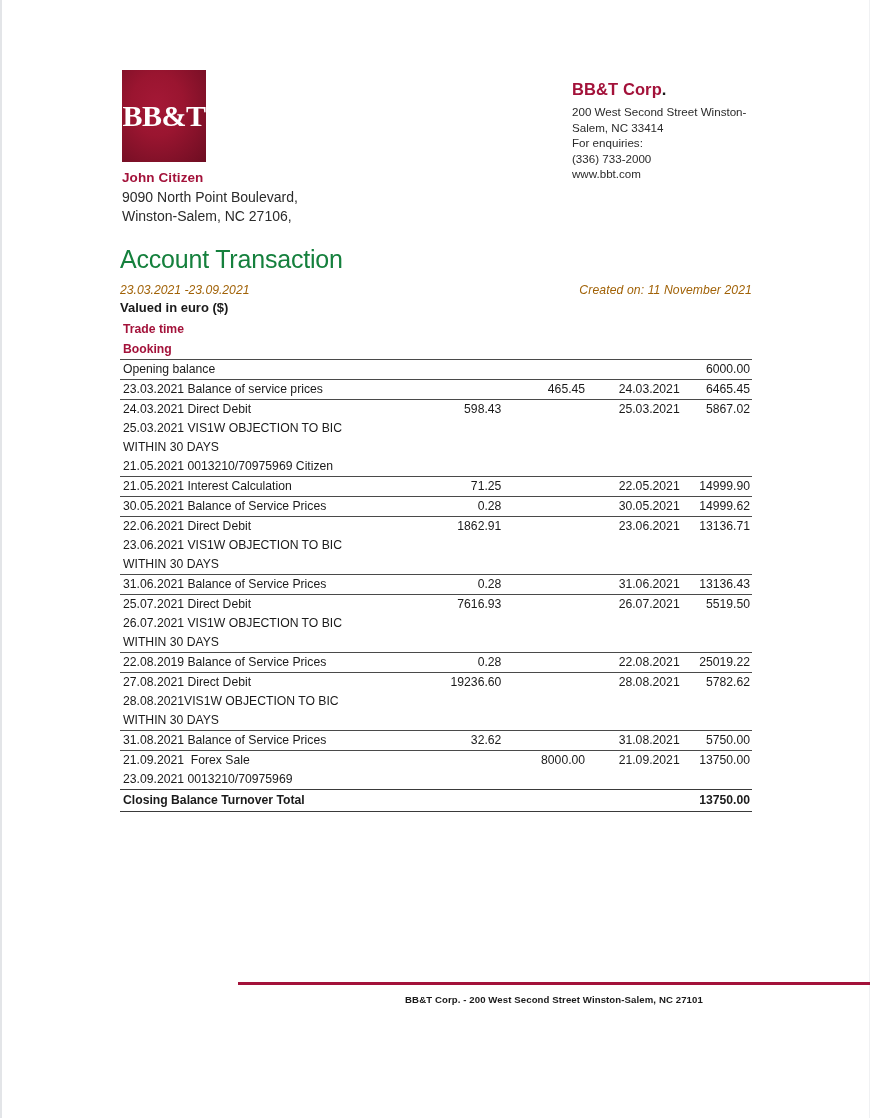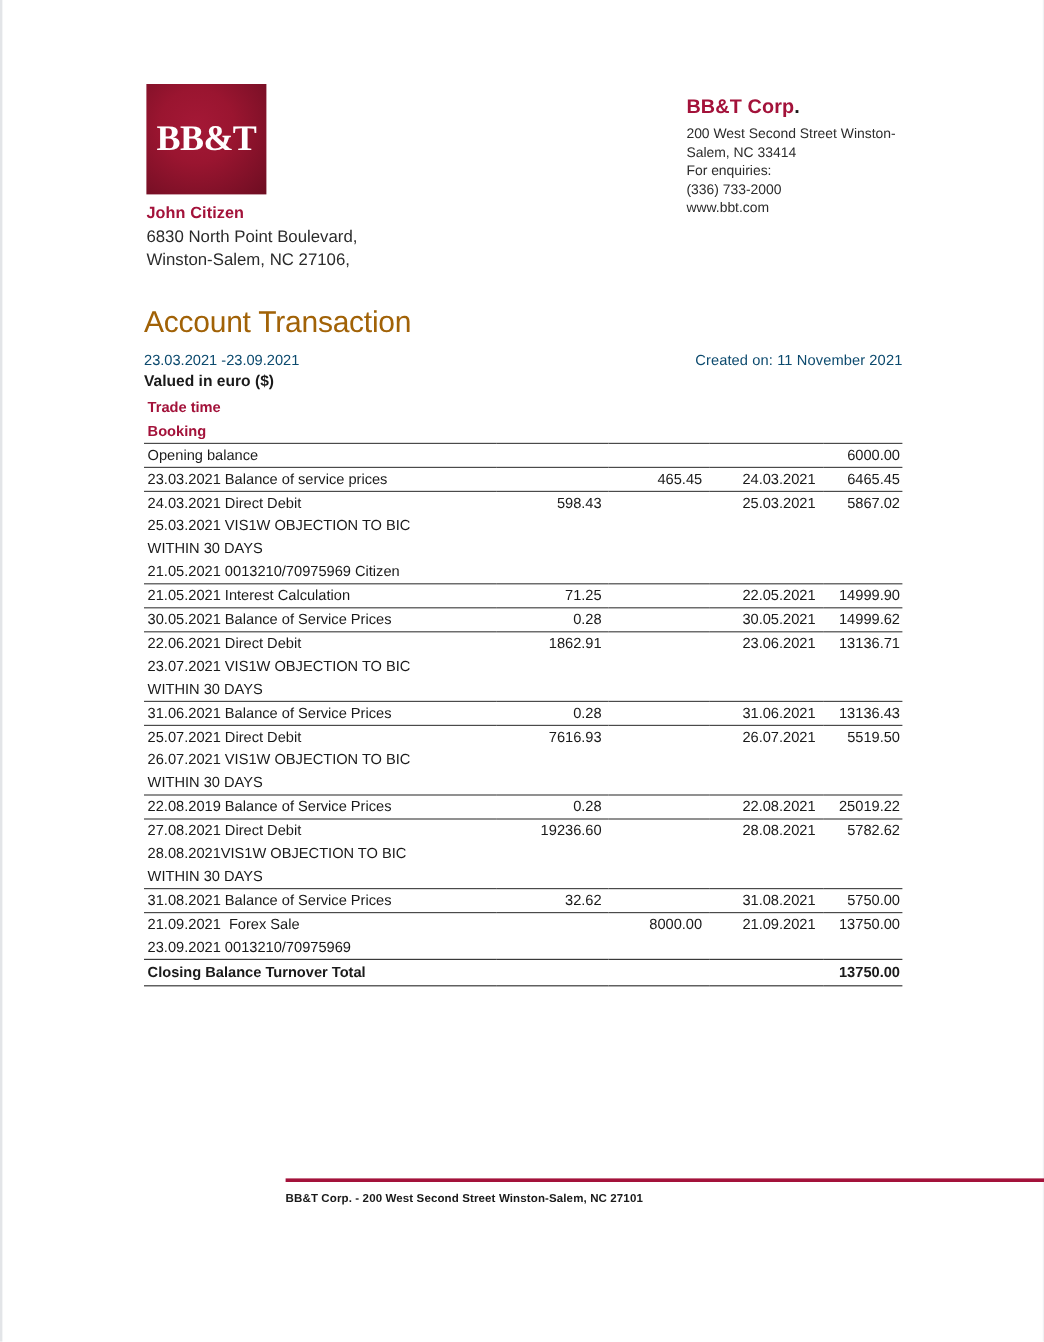--- a/index.html
+++ b/index.html
@@ -34,21 +34,21 @@
 
   
   .header {
     position: relative;
     height: 160px;
   }
   .logo {
     position: absolute;
     left: 2px;
     top: 10px;
-    width: 100px;
+    width: 84px;
     height: 92px;
     background: radial-gradient(ellipse at 42% 38%, #a41836 0%, #9a1530 38%, #7d1027 78%, #6d0d21 100%);
     display: flex;
     align-items: center;
     justify-content: center;
   }
   .logo-text {
     font-family: "Liberation Serif", serif;
     font-weight: bold;
     font-size: 30px;
@@ -89,33 +89,34 @@
   }
   .corp-title .dot { color: #1a1a1a; }
   .corp-line {
     font-size: 11.6px;
     color: #2b2b2b;
     line-height: 15.5px;
   }
 
   
   .doc-title {
-    margin-top: 35px;
+    margin-top: 25px;
     font-size: 25px;
-    color: #a16207;
+    color: #15803d;
     font-weight: normal;
     letter-spacing: -0.2px;
   }
   .subline {
     margin-top: 9px;
     display: flex;
     justify-content: space-between;
     align-items: baseline;
     font-size: 12.2px;
-    color: #0c4a6e;
+    color: #a16207;
+    font-style: italic;
   }
   .created { letter-spacing: 0.1px; }
   .valued {
     text-align: left;
     font-size: 13px;
     font-weight: bold;
     margin-top: 3px;
     color: #1a1a1a;
   }
 
@@ -168,39 +169,40 @@
     top: 922px;
     width: 632px;
   }
   .footer-rule {
     height: 2.5px;
     background: #a3123a;
     width: 100%;
   }
   .footer-text {
     margin-top: 9px;
+    text-align: center;
     font-size: 9.6px;
     font-weight: bold;
     color: #1a1a1a;
     letter-spacing: 0.1px;
   }
 </style>
 </head>
 <body>
 
 <div class="page">
   <div class="sheet">
 
     <div class="header">
       <div class="logo">
         <span class="logo-text">BB&amp;T</span>
       </div>
       <div class="acct-name">John Citizen</div>
       <div class="acct-addr">
-        <div>6830 North Point Boulevard,</div>
+        <div>9090 North Point Boulevard,</div>
         <div>Winston-Salem, NC 27106,</div>
       </div>
 
       <div class="corp">
         <div class="corp-title"><span>BB&amp;T Corp</span><span class="dot">.</span></div>
         <div class="corp-line">200 West Second Street Winston-</div>
         <div class="corp-line">Salem, NC 33414</div>
         <div class="corp-line">For enquiries:</div>
         <div class="corp-line">(336) 733-2000</div>
         <div class="corp-line">www.bbt.com</div>
@@ -287,21 +289,21 @@
             <td class="c-bal">14999.62</td>
           </tr>
           <tr class="row">
             <td class="c-desc">22.06.2021 Direct Debit</td>
             <td class="c-debit">1862.91</td>
             <td class="c-credit"></td>
             <td class="c-vdate">23.06.2021</td>
             <td class="c-bal">13136.71</td>
           </tr>
           <tr class="cont">
-            <td class="c-desc">23.07.2021 VIS1W OBJECTION TO BIC</td>
+            <td class="c-desc">23.06.2021 VIS1W OBJECTION TO BIC</td>
             <td class="c-debit"></td>
             <td class="c-credit"></td>
             <td class="c-vdate"></td>
             <td class="c-bal"></td>
           </tr>
           <tr class="cont">
             <td class="c-desc">WITHIN 30 DAYS</td>
             <td class="c-debit"></td>
             <td class="c-credit"></td>
             <td class="c-vdate"></td>

